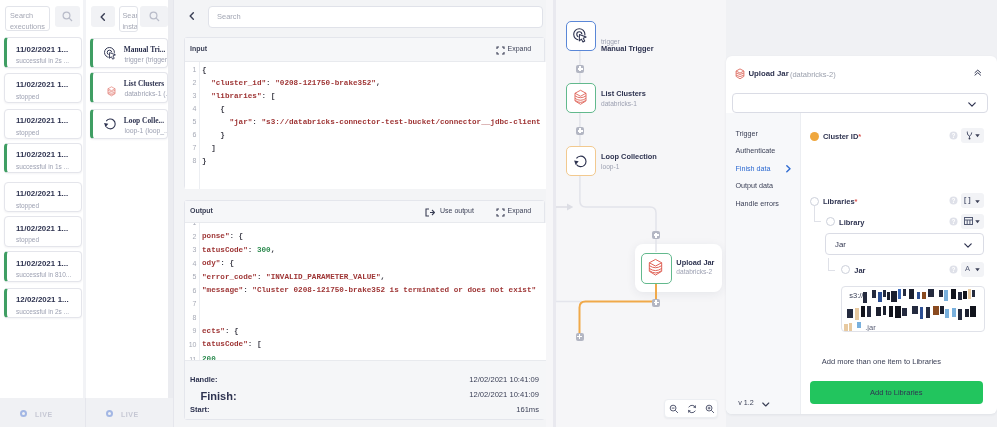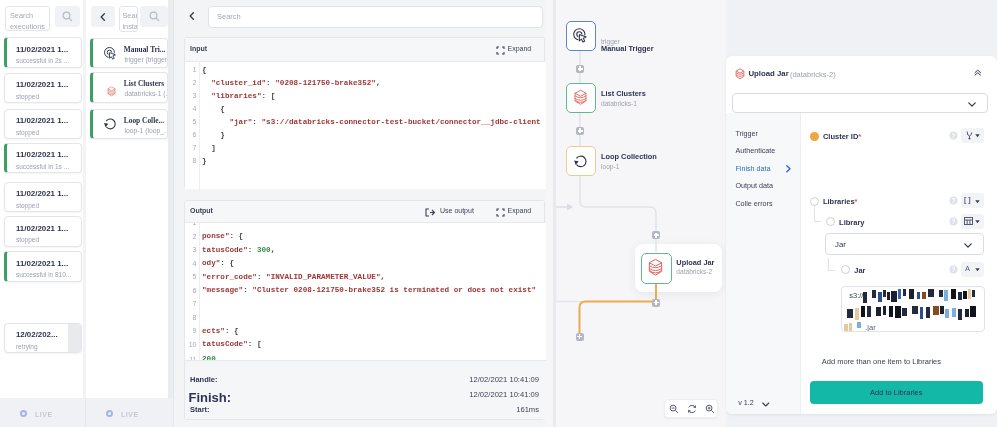--- a/index.html
+++ b/index.html
@@ -91,24 +91,23 @@
         <div class="s">stopped</div>
       </div>
   <div class="card1" style="top:216.3px;">
         <div class="t">11/02/2021 1...</div>
         <div class="s">stopped</div>
       </div>
   <div class="card1 green" style="top:251.3px;">
         <div class="t">11/02/2021 1...</div>
         <div class="s">successful in 810...</div>
       </div>
-  <div class="card1" style="top:322.9px;">
-        <div class="t">12/02/202...</div>
-        <div class="s">retrying</div>
-        <div style="position:absolute;right:0;top:0;width:13px;height:100%;background:#e9eaee;"></div>
+  <div class="card1 green" style="top:287.5px;">
+        <div class="t">12/02/2021 1...</div>
+        <div class="s">successful in 2s ...</div>
       </div>
   <div style="position:absolute;left:82.5px;top:0;width:3px;height:398px;background:#f2f3f6;"></div>
   <div class="foot">
     <div class="livec" style="left:20px;top:12px;"></div>
     <div class="livet" style="left:35px;top:13px;">LIVE</div>
   </div>
 </div>
 
 <div id="col2">
   <div class="gbtn" style="left:5px;top:6px;width:24px;height:21px;">
@@ -249,21 +248,21 @@
       <div class="ln" style="top:104px;">9</div>
           <div class="cl" style="top:103.5px;"><span class="s">ects"</span>: {</div>
       <div class="ln" style="top:117.5px;">10</div>
           <div class="cl" style="top:117px;"><span class="s">tatusCode"</span>: [</div>
       <div class="ln" style="top:132.5px;">11</div>
           <div class="cl" style="top:132px;"><span class="g">200</span></div>
     </div>
     <div style="position:absolute;left:0;top:159px;width:361px;height:58.5px;background:#f5f6f8;border-top:1px solid #e8eaee;">
       <div style="position:absolute;left:5.5px;top:14px;font-size:7.5px;font-weight:bold;color:#2e3350;">Handle:</div>
       <div style="position:absolute;right:6.5px;top:14px;font-size:7.6px;color:#3a3f55;">12/02/2021 10:41:09</div>
-      <div style="position:absolute;left:4px;top:29px;font-size:13px;font-weight:bold;color:#2e3350;">Finish:</div>
+      <div style="position:absolute;left:16px;top:29px;font-size:11px;font-weight:bold;color:#2e3350;">Finish:</div>
       <div style="position:absolute;right:6.5px;top:29px;font-size:7.6px;color:#3a3f55;">12/02/2021 10:41:09</div>
       <div style="position:absolute;left:5.5px;top:44px;font-size:7.5px;font-weight:bold;color:#2e3350;">Start:</div>
       <div style="position:absolute;right:6.5px;top:44px;font-size:7.6px;color:#3a3f55;">161ms</div>
     </div>
   </div>
 </div>
 
 <div id="canvas">
   <div style="position:absolute;left:89px;top:244px;width:87px;height:48px;background:#fff;border-radius:8px;box-shadow:0 2px 10px rgba(40,45,80,0.08);"></div>
   <svg style="position:absolute;left:0;top:0;" width="181" height="427" viewBox="0 0 181 427">
@@ -380,21 +379,21 @@
     </div>
 
     <div style="position:absolute;left:0;top:57.7px;width:75px;height:300.4px;background:#f7f8fa;border-right:1px solid #eceef2;border-radius:0 0 0 6px;"></div>
     <div class="navitem" style="top:73.2px;">Trigger</div>
     <div class="navitem" style="top:90.5px;">Authenticate</div>
     <div class="navitem" style="top:108.1px;color:#2e6ad1;">Finish data</div>
     <svg style="position:absolute;left:60px;top:109.5px;" width="5" height="7.5" viewBox="0 0 6 9">
           <path d="M1 1 L4.8 4.5 L1 8" fill="none" stroke="#2e6ad1" stroke-width="1.7" stroke-linecap="round" stroke-linejoin="round"></path>
         </svg>
     <div class="navitem" style="top:125.5px;">Output data</div>
-    <div class="navitem" style="top:143.2px;">Colle errors</div>
+    <div class="navitem" style="top:143.2px;">Handle errors</div>
 
     <div style="position:absolute;left:84px;top:76px;width:9px;height:9px;border-radius:50%;background:#efa73e;"></div>
     <div style="position:absolute;left:96.5px;top:76.3px;font-size:7.5px;font-weight:bold;color:#2e3350;">Cluster ID<span class="red">*</span></div>
     <svg style="position:absolute;left:222.9px;top:75.4px;" width="9" height="9" viewBox="0 0 9 9">
           <circle cx="4.5" cy="4.5" r="4" fill="#dfe1e9"></circle>
           <text x="4.5" y="6.7" font-size="6.5" fill="#fff" text-anchor="middle" font-family="Liberation Sans" font-weight="bold">?</text>
         </svg>
     <div class="qbtn" style="left:234.7px;top:72.1px;width:22.6px;height:15.2px;">
       <svg style="position:absolute;left:4.5px;top:3px;" width="7" height="9" viewBox="0 0 8 10">
             <g fill="none" stroke="#4a5069" stroke-width="1.1">
@@ -469,21 +468,21 @@
 
     <div style="position:absolute;left:114.9px;top:230px;width:143.4px;height:46.8px;background:#fff;border:1px solid #e0e2e9;border-radius:4px;overflow:hidden;">
       <div style="position:absolute;left:7px;top:4.5px;font-size:7.5px;color:#3c4258;">s3://</div>
       <div id="mz1" class="mzr" style="position:absolute;left:21px;top:2.5px;"><i style="width:4px;height:11px;background:#242a3e;margin-top:3px;margin-right:5px;"></i><i style="width:4px;height:8px;background:#242a3e;margin-top:1px;margin-right:2px;"></i><i style="width:4px;height:10px;background:#2c4f94;margin-top:3px;margin-right:1px;"></i><i style="width:3px;height:7px;background:#242a3e;margin-top:1px;margin-right:1px;"></i><i style="width:3px;height:8px;background:#1b1f2e;margin-top:3px;margin-right:1px;"></i><i style="width:6px;height:11px;background:#1b1f2e;margin-top:2px;margin-right:1px;"></i><i style="width:3px;height:10px;background:#3a67b5;margin-top:0px;margin-right:2px;"></i><i style="width:3px;height:7px;background:#242a3e;margin-top:0px;margin-right:3px;"></i><i style="width:5px;height:10px;background:#1b1f2e;margin-top:0px;margin-right:3px;"></i><i style="width:3px;height:7px;background:#2c4f94;margin-top:3px;margin-right:2px;"></i><i style="width:4px;height:7px;background:#8a4a1f;margin-top:3px;margin-right:2px;"></i><i style="width:6px;height:8px;background:#242a3e;margin-top:0px;margin-right:5px;"></i><i style="width:4px;height:7px;background:#242a3e;margin-top:1px;margin-right:1px;"></i><i style="width:4px;height:11px;background:#79b0dd;margin-top:1px;margin-right:3px;"></i><i style="width:5px;height:10px;background:#11131c;margin-top:0px;margin-right:2px;"></i><i style="width:4px;height:8px;background:#242a3e;margin-top:3px;margin-right:1px;"></i><i style="width:4px;height:8px;background:#11131c;margin-top:2px;margin-right:1px;"></i><i style="width:3px;height:10px;background:#e7c9a0;margin-top:0px;margin-right:1px;"></i><i style="width:3px;height:7px;background:#242a3e;margin-top:1px;margin-right:2px;"></i></div>
       <div id="mz2" class="mzr" style="position:absolute;left:5px;top:19px;"><i style="width:6px;height:9px;background:#242a3e;margin-top:3px;margin-right:2px;"></i><i style="width:4px;height:12px;background:#e7c9a0;margin-top:2px;margin-right:2px;"></i><i style="width:4px;height:11px;background:#11131c;margin-top:0px;margin-right:2px;"></i><i style="width:4px;height:11px;background:#242a3e;margin-top:0px;margin-right:5px;"></i><i style="width:5px;height:9px;background:#1b1f2e;margin-top:1px;margin-right:2px;"></i><i style="width:3px;height:9px;background:#1b1f2e;margin-top:0px;margin-right:3px;"></i><i style="width:4px;height:11px;background:#11131c;margin-top:0px;margin-right:2px;"></i><i style="width:6px;height:12px;background:#11131c;margin-top:0px;margin-right:1px;"></i><i style="width:5px;height:8px;background:#242a3e;margin-top:2px;margin-right:5px;"></i><i style="width:6px;height:8px;background:#242a3e;margin-top:0px;margin-right:2px;"></i><i style="width:3px;height:12px;background:#2c4f94;margin-top:1px;margin-right:3px;"></i><i style="width:4px;height:11px;background:#242a3e;margin-top:1px;margin-right:3px;"></i><i style="width:6px;height:9px;background:#8a4a1f;margin-top:0px;margin-right:1px;"></i><i style="width:4px;height:8px;background:#1b1f2e;margin-top:0px;margin-right:1px;"></i><i style="width:4px;height:9px;background:#79b0dd;margin-top:3px;margin-right:3px;"></i><i style="width:4px;height:9px;background:#79b0dd;margin-top:2px;margin-right:2px;"></i><i style="width:4px;height:11px;background:#242a3e;margin-top:3px;margin-right:3px;"></i><i style="width:4px;height:8px;background:#1b1f2e;margin-top:3px;margin-right:1px;"></i><i style="width:6px;height:11px;background:#11131c;margin-top:0px;margin-right:1px;"></i></div>
       <div id="mz3" class="mzr" style="position:absolute;left:2px;top:35px;"><i style="width:4px;height:8px;background:#e7c9a0;margin-top:2px;margin-right:1px;"></i><i style="width:3px;height:9px;background:#e7c9a0;margin-top:1px;margin-right:5px;"></i><i style="width:4px;height:6px;background:#79b0dd;margin-top:0px;margin-right:3px;"></i></div>
       <div style="position:absolute;left:23px;top:36px;font-size:7.5px;color:#565b73;">.jar</div>
     </div>
 
     <div style="position:absolute;left:68px;top:301.4px;width:174px;text-align:center;font-size:7.5px;color:#3a3f55;">Add more than one item to Libraries</div>
-    <div style="position:absolute;left:83.4px;top:325.2px;width:173px;height:23.1px;background:#14b8a6;border-radius:4px;text-align:center;line-height:23px;font-size:7.5px;color:#303552;">Add to Libraries</div>
+    <div style="position:absolute;left:83.4px;top:325.2px;width:173px;height:23.1px;background:#22c55e;border-radius:4px;text-align:center;line-height:23px;font-size:7.5px;color:#303552;">Add to Libraries</div>
     <div style="position:absolute;left:11.9px;top:342px;font-size:7.2px;color:#3a3f55;">v 1.2</div>
     <svg style="position:absolute;left:36px;top:346.5px;" width="7.5" height="5" viewBox="0 0 10 6">
           <path d="M1 1 L5 5 L9 1" fill="none" stroke="#3a3f55" stroke-width="1.5" stroke-linecap="round" stroke-linejoin="round"></path>
         </svg>
   </div>
   <div style="position:absolute;right:0;top:0;width:3px;height:427px;background:#fff;"></div>
 </div>
 
 </div>
 

